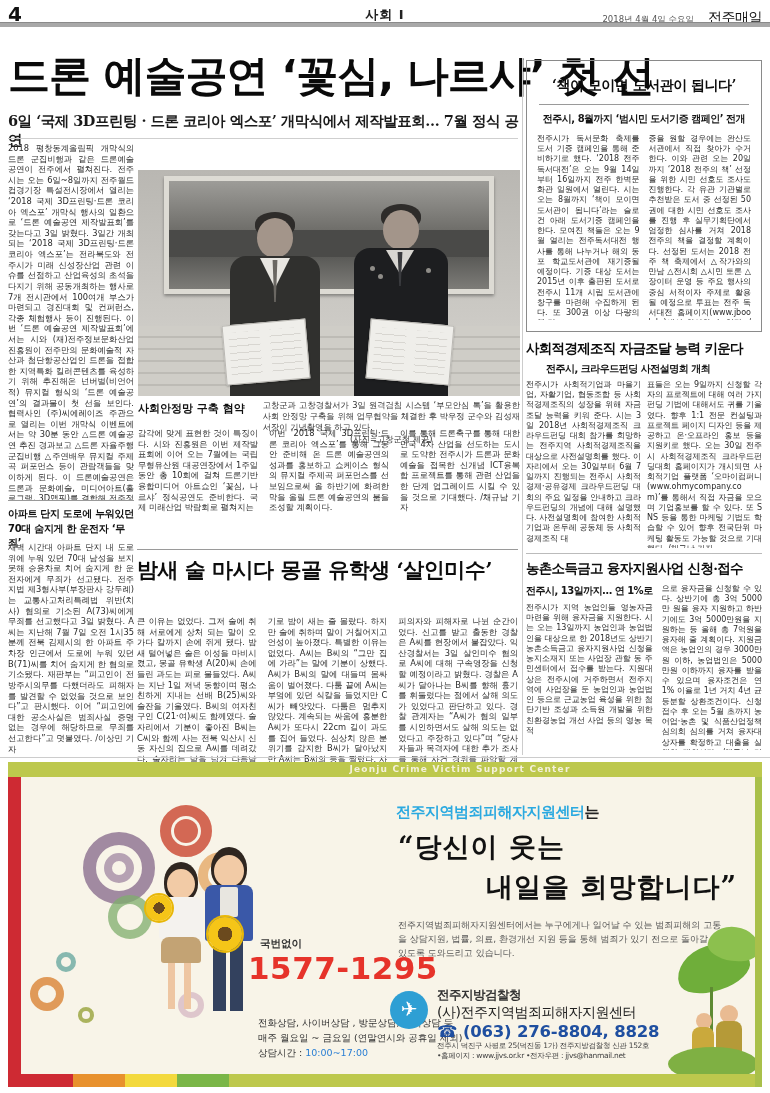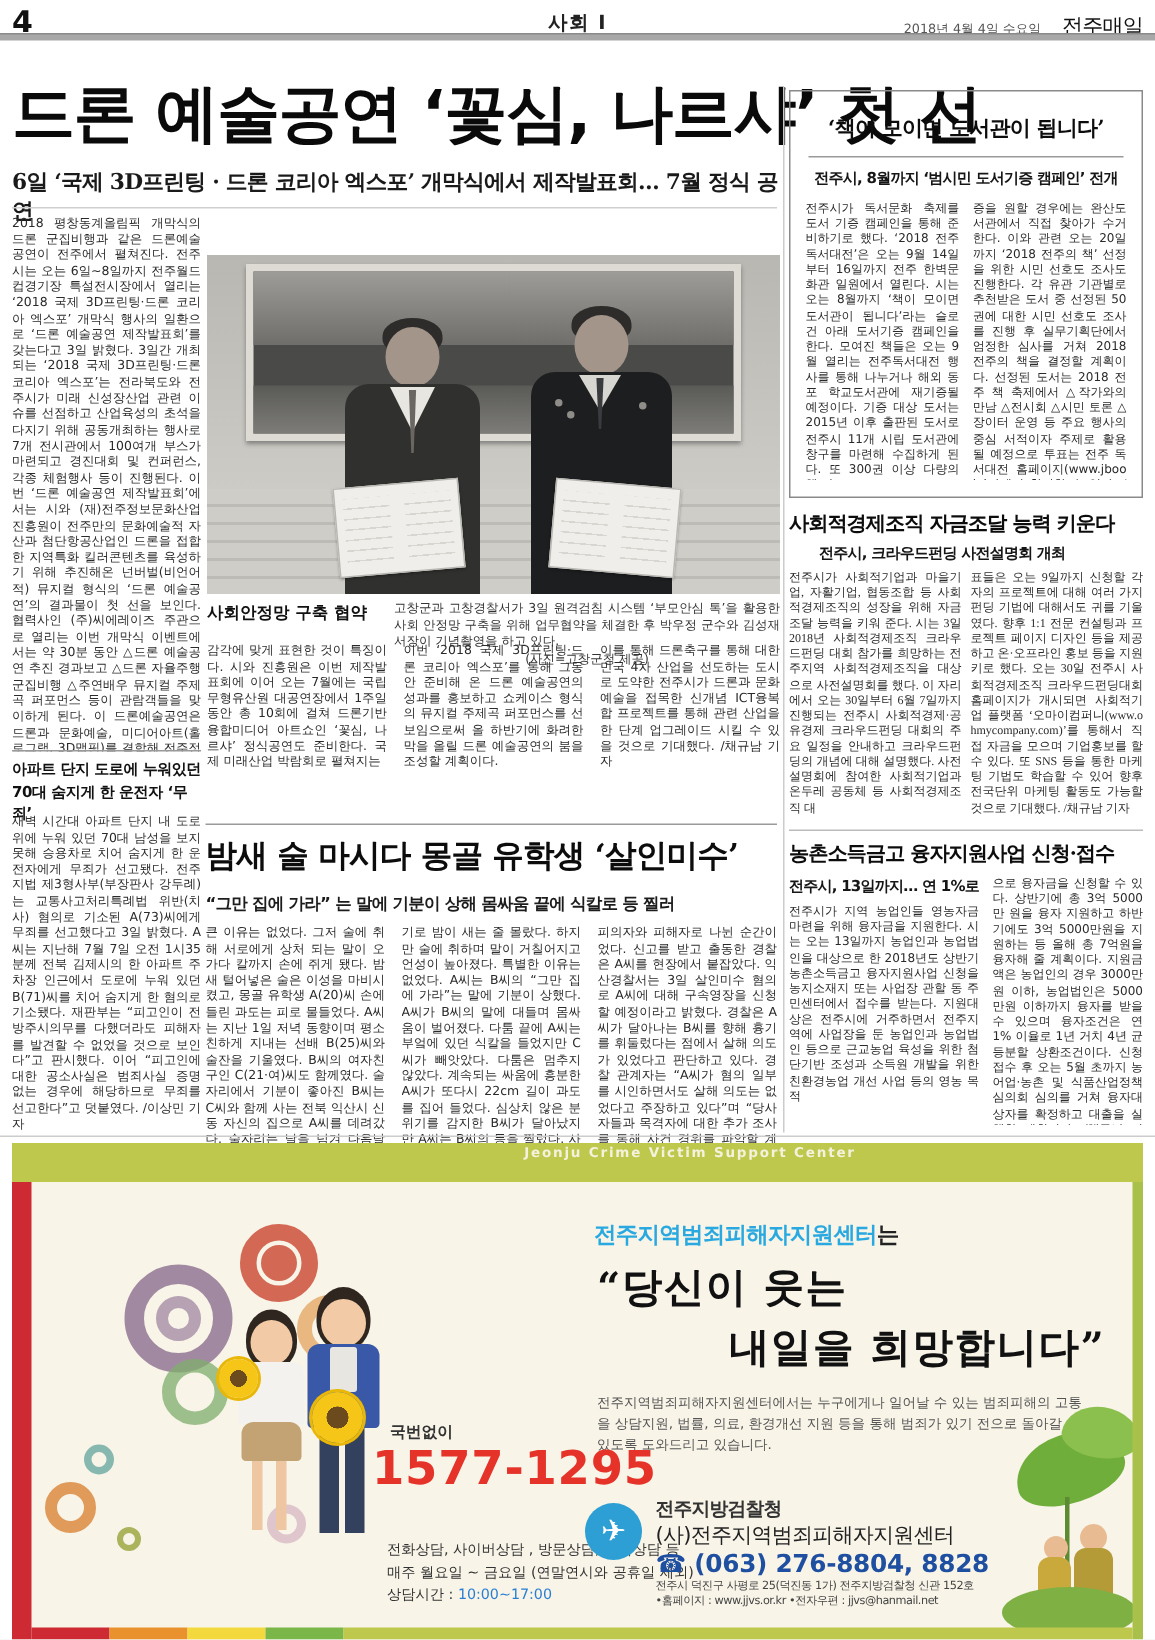--- a/index.html
+++ b/index.html
@@ -75,21 +75,21 @@
   .fund-cols .jtxt, .loan-grid .jtxt { font-size:8px; }
   .loan-rule { top:553px; left:526px; width:236px; height:1px; background:#bbbbbb; }
   .loan-headline { top:560px; }
   .loan-grid { top:584px; left:526px; width:236px; height:166px; display:flex; gap:9px; }
   .loan-grid > div { flex:1; }
   .loan-subhead-inner { font-size:10px; font-weight:bold; color:#161616; letter-spacing:-0.5px; margin-bottom:5px; white-space:nowrap; }
   .bottom-rule { top:757px; left:0; width:770px; height:1px; background:#cccccc; }
 
   
   .ad { top:762px; left:8px; width:754px; height:325px; }
-  .ad-topbar { height:26px; background:#bdc84d; color:#f4f1dc; font-size:9px; font-weight:bold; letter-spacing:1.2px; text-align:center; line-height:15px; padding-left:150px; }
+  .ad-topbar { height:15px; background:#bdc84d; color:#f4f1dc; font-size:9px; font-weight:bold; letter-spacing:1.2px; text-align:center; line-height:15px; padding-left:150px; }
   .ad-body { position:relative; height:310px; background:#f8f4e8; overflow:hidden; }
   .ad-left-stripe { position:absolute; left:0; top:0; width:13px; height:100%; background:#ce2a33; }
   .ad-right-stripe { position:absolute; right:0; top:0; width:7px; height:100%; background:#a9c04a; }
   .ad-bottom-stripe { position:absolute; left:13px; bottom:0; height:13px; display:flex; }
   .ring { position:absolute; border-radius:50%; }
   .ad-orgline { position:absolute; left:388px; top:26px; font-size:15px; font-weight:bold; letter-spacing:-0.5px; }
   .ad-orgname { color:#2aa9e0; }
   .ad-orgsuffix { color:#222; }
   .ad-quote1 { position:absolute; left:390px; top:52px; font-size:27px; font-weight:600; color:#111; letter-spacing:1px; }
   .ad-quote2 { position:absolute; left:478px; top:92px; font-size:27px; font-weight:600; color:#111; letter-spacing:1px; }
@@ -175,21 +175,20 @@
   </div>
 
   <div class="abs colset drone-cols">
     <div class="jtxt">감각에 맞게 표현한 것이 특징이다. 시와 진흥원은 이번 제작발표회에 이어 오는 7월에는 국립무형유산원 대공연장에서 1주일 동안 총 10회에 걸쳐 드론기반 융합미디어 아트쇼인 ‘꽃심, 나르샤’ 정식공연도 준비한다. 국제 미래산업 박람회로 펼쳐지는</div>
     <div class="jtxt">이번 ‘2018 국제 3D프린팅·드론 코리아 엑스포’를 통해 그동안 준비해 온 드론 예술공연의 성과를 홍보하고 쇼케이스 형식의 뮤지컬 주제곡 퍼포먼스를 선보임으로써 올 하반기에 화려한 막을 올릴 드론 예술공연의 붐을 조성할 계획이다.</div>
     <div class="jtxt">이를 통해 드론축구를 통해 대한민국 4차 산업을 선도하는 도시로 도약한 전주시가 드론과 문화예술을 접목한 신개념 ICT융복합 프로젝트를 통해 관련 산업을 한 단계 업그레이드 시킬 수 있을 것으로 기대했다.  /채규남 기자</div>
   </div>
 
   <div class="abs murder-rule"></div>
   <div class="abs murder-headline serif">밤새 술 마시다 몽골 유학생 ‘살인미수’</div>
-  <div class="abs murder-subhead">“그만 집에 가라” 는 말에 기분이 상해 몸싸움 끝에 식칼로 등 찔러</div>
   <div class="abs colset murder-cols">
     <div class="jtxt">큰 이유는 없었다. 그저 술에 취해 서로에게 상처 되는 말이 오가다 칼까지 손에 쥐게 됐다. 밤새 털어넣은 술은 이성을 마비시켰고, 몽골 유학생 A(20)씨 손에 들린 과도는 피로 물들었다. A씨는 지난 1일 저녁 동향이며 평소 친하게 지내는 선배 B(25)씨와 술잔을 기울였다. B씨의 여자친구인 C(21·여)씨도 함께였다. 술자리에서 기분이 좋아진 B씨는 C씨와 함께 사는 전북 익산시 신동 자신의 집으로 A씨를 데려갔다. 술자리는 날을 넘겨 다음날 아침까지 이어졌다. 고향 이야기와 학교생활 이야</div>
     <div class="jtxt">기로 밤이 새는 줄 몰랐다. 하지만 술에 취하며 말이 거칠어지고 언성이 높아졌다. 특별한 이유는 없었다. A씨는 B씨의 “그만 집에 가라”는 말에 기분이 상했다. A씨가 B씨의 말에 대들며 몸싸움이 벌어졌다. 다툼 끝에 A씨는 부엌에 있던 식칼을 들었지만 C씨가 빼앗았다. 다툼은 멈추지 않았다. 계속되는 싸움에 흥분한 A씨가 또다시 22cm 길이 과도를 집어 들었다. 심상치 않은 분위기를 감지한 B씨가 달아났지만 A씨는 B씨의 등을 찔렀다. 사이가 좋았던 선후배가 강력사건</div>
     <div class="jtxt">피의자와 피해자로 나뉜 순간이었다. 신고를 받고 출동한 경찰은 A씨를 현장에서 붙잡았다. 익산경찰서는 3일 살인미수 혐의로 A씨에 대해 구속영장을 신청할 예정이라고 밝혔다. 경찰은 A씨가 달아나는 B씨를 향해 흉기를 휘둘렀다는 점에서 살해 의도가 있었다고 판단하고 있다. 경찰 관계자는 “A씨가 혐의 일부를 시인하면서도 살해 의도는 없었다고 주장하고 있다”며 “당사자들과 목격자에 대한 추가 조사를 통해 사건 경위를 파악할 계획이다”고 말했다.  /이상민기자</div>
   </div>
 
   <div class="abs acq-rule"></div>
   <div class="abs acq-headline">아파트 단지 도로에 누워있던 70대 숨지게 한 운전자 ‘무죄’</div>
   <div class="abs jtxt acq-body">새벽 시간대 아파트 단지 내 도로 위에 누워 있던 70대 남성을 보지 못해 승용차로 치어 숨지게 한 운전자에게 무죄가 선고됐다. 전주지법 제3형사부(부장판사 강두례)는 교통사고처리특례법 위반(치사) 혐의로 기소된 A(73)씨에게 무죄를 선고했다고 3일 밝혔다. A씨는 지난해 7월 7일 오전 1시35분께 전북 김제시의 한 아파트 주차장 인근에서 도로에 누워 있던 B(71)씨를 치어 숨지게 한 혐의로 기소됐다. 재판부는 “피고인이 전방주시의무를 다했더라도 피해자를 발견할 수 없었을 것으로 보인다”고 판시했다. 이어 “피고인에 대한 공소사실은 범죄사실 증명 없는 경우에 해당하므로 무죄를 선고한다”고 덧붙였다.  /이상민 기자</div>
 
@@ -198,21 +197,21 @@
     <div class="lib-divider"></div>
     <div class="lib-subtitle">전주시, 8월까지  ‘범시민 도서기증 캠페인’  전개</div>
     <div class="lib-cols">
       <div class="jtxt">전주시가 독서문화 축제를 도서 기증 캠페인을 통해 준비하기로 했다. ‘2018 전주독서대전’은 오는 9월 14일부터 16일까지 전주 한벽문화관 일원에서 열린다. 시는 오는 8월까지 ‘책이 모이면 도서관이 됩니다’라는 슬로건 아래 도서기증 캠페인을 한다. 모여진 책들은 오는 9월 열리는 전주독서대전 행사를 통해 나누거나 해외 동포 학교도서관에 재기증될 예정이다. 기증 대상 도서는 2015년 이후 출판된 도서로 전주시 11개 시립 도서관에 창구를 마련해 수집하게 된다. 또 300권 이상 다량의 책 기</div>
       <div class="jtxt">증을 원할 경우에는 완산도서관에서 직접 찾아가 수거한다. 이와 관련 오는 20일까지 ‘2018 전주의 책’ 선정을 위한 시민 선호도 조사도 진행한다. 각 유관 기관별로 추천받은 도서 중 선정된 50권에 대한 시민 선호도 조사를 진행 후 실무기획단에서 엄정한 심사를 거쳐 2018 전주의 책을 결정할 계획이다. 선정된 도서는 2018 전주 책 축제에서 △작가와의 만남 △전시회 △시민 토론 △장이터 운영 등 주요 행사의 중심 서적이자 주제로 활용될 예정으로 투표는 전주 독서대전 홈페이지(www.jbook.kr)에서 참여할 수 있다.  /채규남 기자</div>
     </div>
   </div>
 
   <div class="abs rgt-headline serif fund-headline">사회적경제조직 자금조달 능력 키운다</div>
   <div class="abs rgt-subhead fund-subhead">전주시, 크라우드펀딩 사전설명회 개최</div>
-  <div class="abs colset fund-cols" style="gap:6px;font-family:Liberation Serif, serif;">
+  <div class="abs colset fund-cols" style="gap:6px;">
     <div class="jtxt">전주시가 사회적기업과 마을기업, 자활기업, 협동조합 등 사회적경제조직의 성장을 위해 자금조달 능력을 키워 준다. 시는 3일 2018년 사회적경제조직 크라우드펀딩 대회 참가를 희망하는 전주지역 사회적경제조직을 대상으로 사전설명회를 했다. 이 자리에서 오는 30일부터 6월 7일까지 진행되는 전주시 사회적경제·공유경제 크라우드펀딩 대회의 주요 일정을 안내하고 크라우드펀딩의 개념에 대해 설명했다. 사전설명회에 참여한 사회적기업과 온두레 공동체 등 사회적경제조직 대</div>
     <div class="jtxt">표들은 오는 9일까지 신청할 각자의 프로젝트에 대해 여러 가지 펀딩 기법에 대해서도 귀를 기울였다. 향후 1:1 전문 컨설팅과 프로젝트 페이지 디자인 등을 제공하고 온·오프라인 홍보 등을 지원키로 했다. 오는 30일 전주시 사회적경제조직 크라우드펀딩대회 홈페이지가 개시되면 사회적기업 플랫폼 ‘오마이컴퍼니(www.ohmycompany.com)’를 통해서 직접 자금을 모으며 기업홍보를 할 수 있다. 또 SNS 등을 통한 마케팅 기법도 학습할 수 있어 향후 전국단위 마케팅 활동도 가능할 것으로 기대했다.  /채규남 기자</div>
   </div>
 
   <div class="abs loan-rule"></div>
   <div class="abs rgt-headline serif loan-headline">농촌소득금고 융자지원사업 신청·접수</div>
   <div class="abs loan-grid">
     <div>
       <div class="loan-subhead-inner">전주시, 13일까지… 연 1%로</div>
       <div class="jtxt" style="height:138px;">전주시가 지역 농업인들 영농자금 마련을 위해 융자금을 지원한다. 시는 오는 13일까지 농업인과 농업법인을 대상으로 한 2018년도 상반기 농촌소득금고 융자지원사업 신청을 농지소재지 또는 사업장 관할 동 주민센터에서 접수를 받는다. 지원대상은 전주시에 거주하면서 전주지역에 사업장을 둔 농업인과 농업법인 등으로 근교농업 육성을 위한 첨단기반 조성과 소득원 개발을 위한 친환경농업 개선 사업 등의 영농 목적</div>

